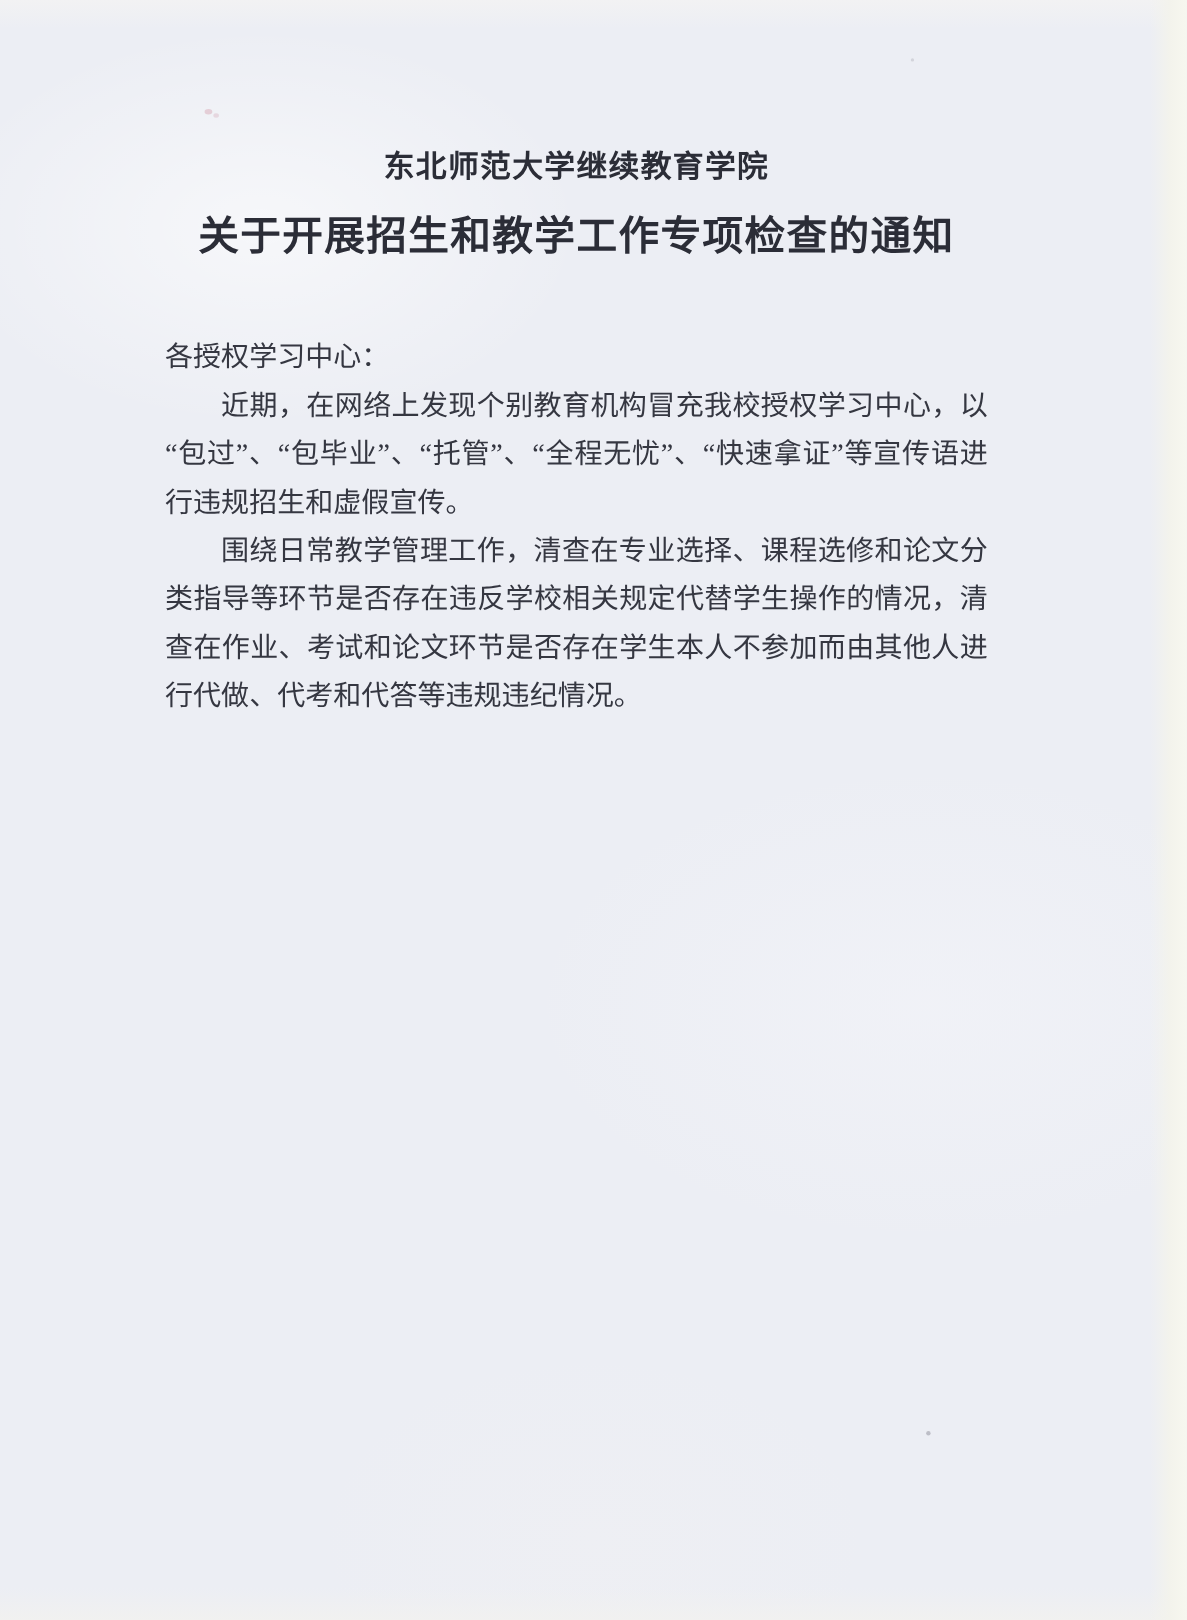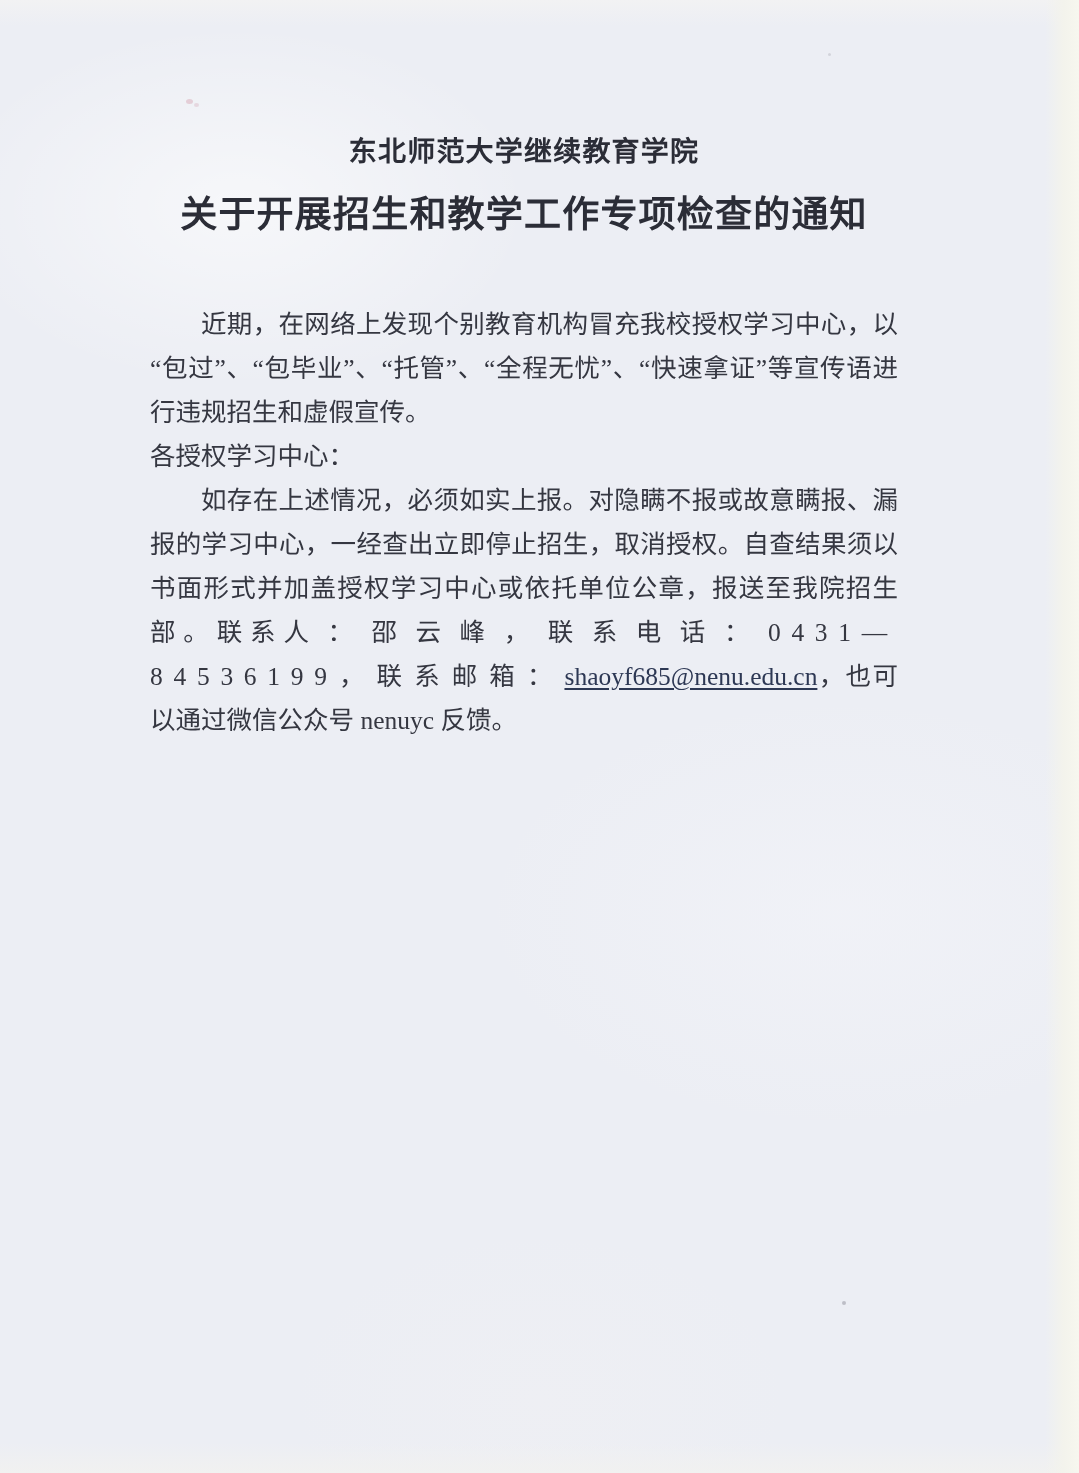--- a/index.html
+++ b/index.html
@@ -153,27 +153,27 @@
 
   <div class="doc">
 
     <div class="title-block">
       <div class="title-line l1">东北师范大学继续教育学院</div>
       <div class="title-line l2">关于开展招生和教学工作专项检查的通知</div>
     </div>
 
     <div class="body-block">
 
+      <p class="para no-indent">各授权学习中心：</p>
+
       <p class="para">近期，在网络上发现个别教育机构冒充我校授权学习中心，以“包过”、“包毕业”、“托管”、“全程无忧”、“快速拿证”等宣传语进行违规招生和虚假宣传。</p>
-
-      <p class="para no-indent">各授权学习中心：</p>
 
 
 
 
+      <p class="para">围绕日常教学管理工作，清查在专业选择、课程选修和论文分类指导等环节是否存在违反学校相关规定代替学生操作的情况，清查在作业、考试和论文环节是否存在学生本人不参加而由其他人进行代做、代考和代答等违规违纪情况。</p>
 
-      <p class="para"><span>如存在上述情况，必须如实上报。对隐瞒不报或故意瞒报、漏报的学习中心，一经查出立即停止招生，取消授权。自查结果须以书面形式并加盖授权学习中心或依托单位公章，报送至我院招生部。联系</span><span class="stretched">人：邵云峰，联系电话：0431—84536199，联系邮箱：</span><a class="email-link" href="#">shaoyf685@nenu.edu.cn</a><span>，也可以通过微信公众号 </span><span class="latin">nenuyc</span><span> 反馈。</span></p>
 
     </div>
   </div>
 
   <div class="softening"></div>
 </div>
 
 </body></html>

